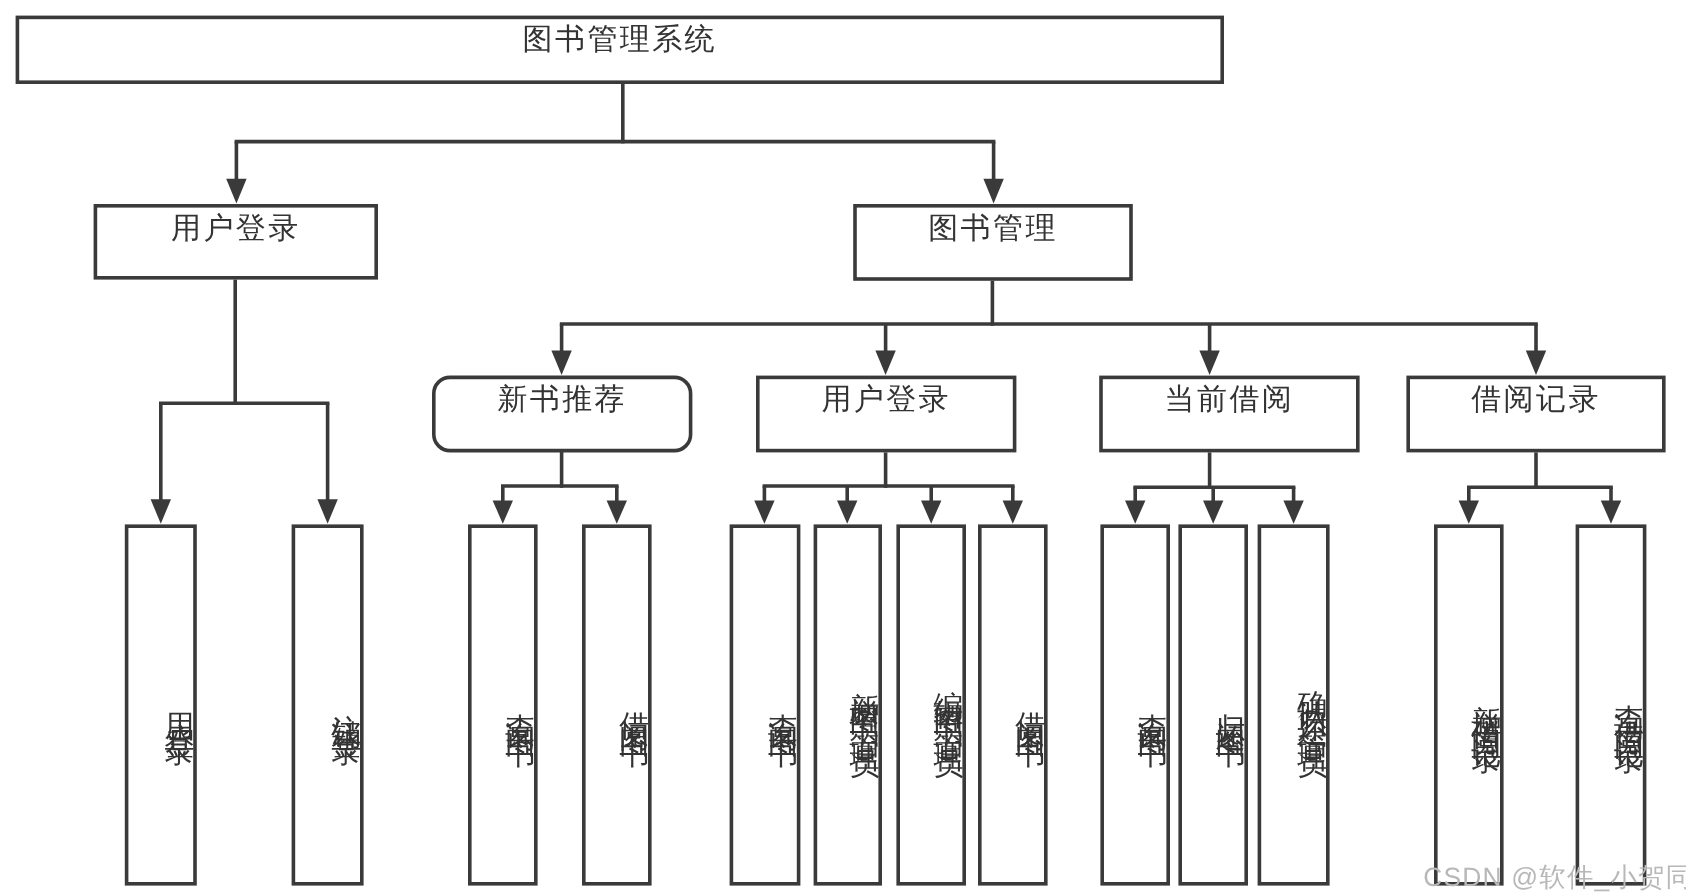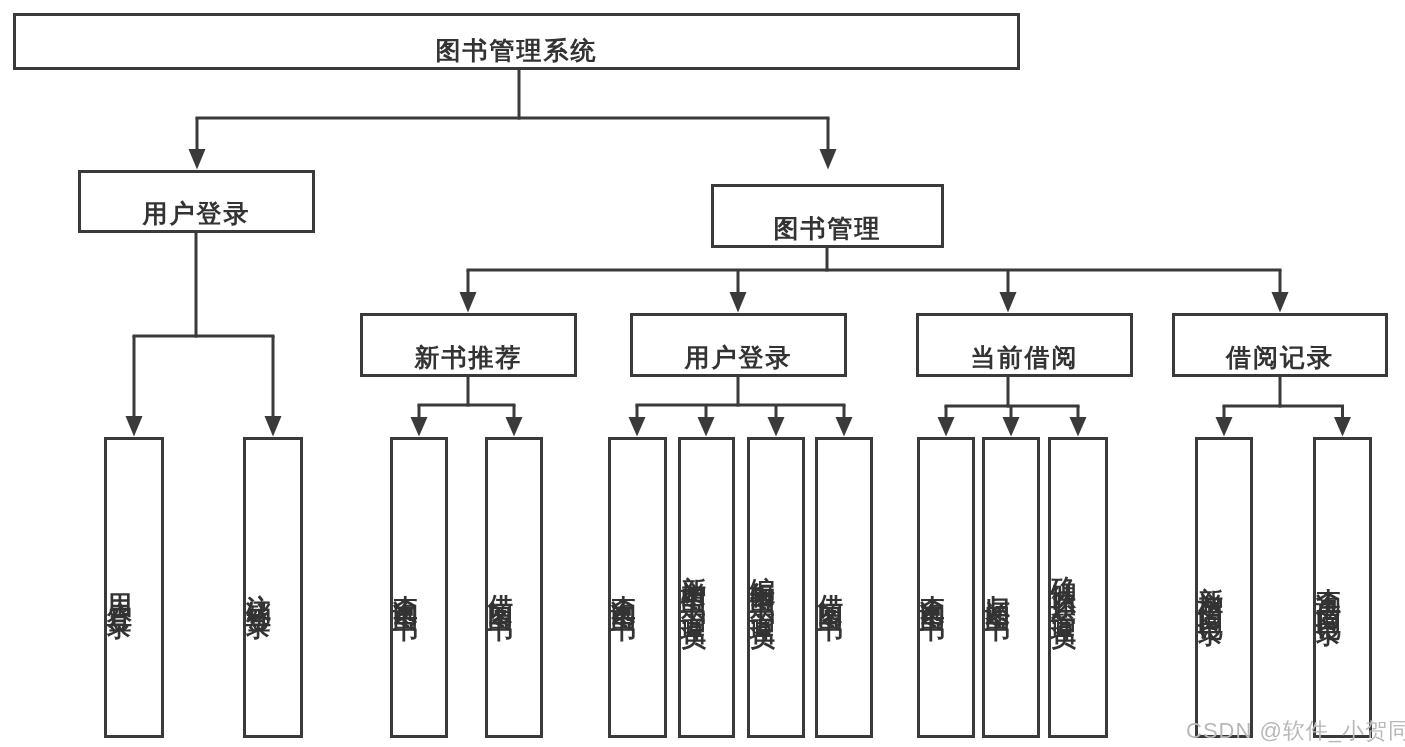--- a/index.html
+++ b/index.html
@@ -3,22 +3,22 @@
 <meta charset="utf-8">
 <style>
   html,body{margin:0;padding:0;background:#ffffff;}
   body{font-family:"Liberation Sans", sans-serif;}
   .canvas{
     position:relative;width:1405px;height:747px;background:#ffffff;overflow:hidden;
   }
   .connectors{position:absolute;left:0;top:0;width:1405px;height:747px;z-index:1;}
   .box{
     position:absolute;box-sizing:border-box;background:#ffffff;border:3px solid #3a3a3a;
-    display:flex;align-items:flex-end;justify-content:center;
-    color:#333333;z-index:2;font-weight:bold;
+    display:flex;align-items:flex-start;justify-content:center;
+    color:#333333;z-index:2;
   }
   .hlabel{font-size:25px;letter-spacing:2px;white-space:nowrap;}
   .vbox{
     writing-mode:vertical-rl;text-orientation:mixed;
     font-size:25px;letter-spacing:7px;line-height:1;
   }
   .watermark{
     position:absolute;z-index:3;color:#b8b8b8;font-size:22px;letter-spacing:1px;
     white-space:nowrap;
   }
@@ -92,25 +92,25 @@
     <polygon points="1334,417 1351,417 1342.5,436.5"></polygon>
   </svg>
 
   <div class="box" style="left:13px;top:13px;width:1007px;height:57px;">
     <span class="hlabel">图书管理系统</span>
   </div>
 
   <div class="box" style="left:78px;top:170px;width:237px;height:63px;">
     <span class="hlabel">用户登录</span>
   </div>
-  <div class="box" style="left:711px;top:170px;width:233px;height:64px;margin-top:14px;">
+  <div class="box" style="left:711px;top:170px;width:233px;height:64px;">
     <span class="hlabel">图书管理</span>
   </div>
 
-  <div class="box" style="left:360px;top:313px;width:217px;height:64px;">
+  <div class="box" style="left:360px;top:313px;width:217px;height:64px;border-radius:15px;">
     <span class="hlabel">新书推荐</span>
   </div>
   <div class="box" style="left:630px;top:313px;width:217px;height:64px;">
     <span class="hlabel">用户登录</span>
   </div>
   <div class="box" style="left:900px;top:313px;width:217px;height:64px;margin-left:16px;">
     <span class="hlabel">当前借阅</span>
   </div>
   <div class="box" style="left:1172px;top:313px;width:216px;height:64px;">
     <span class="hlabel">借阅记录</span>

